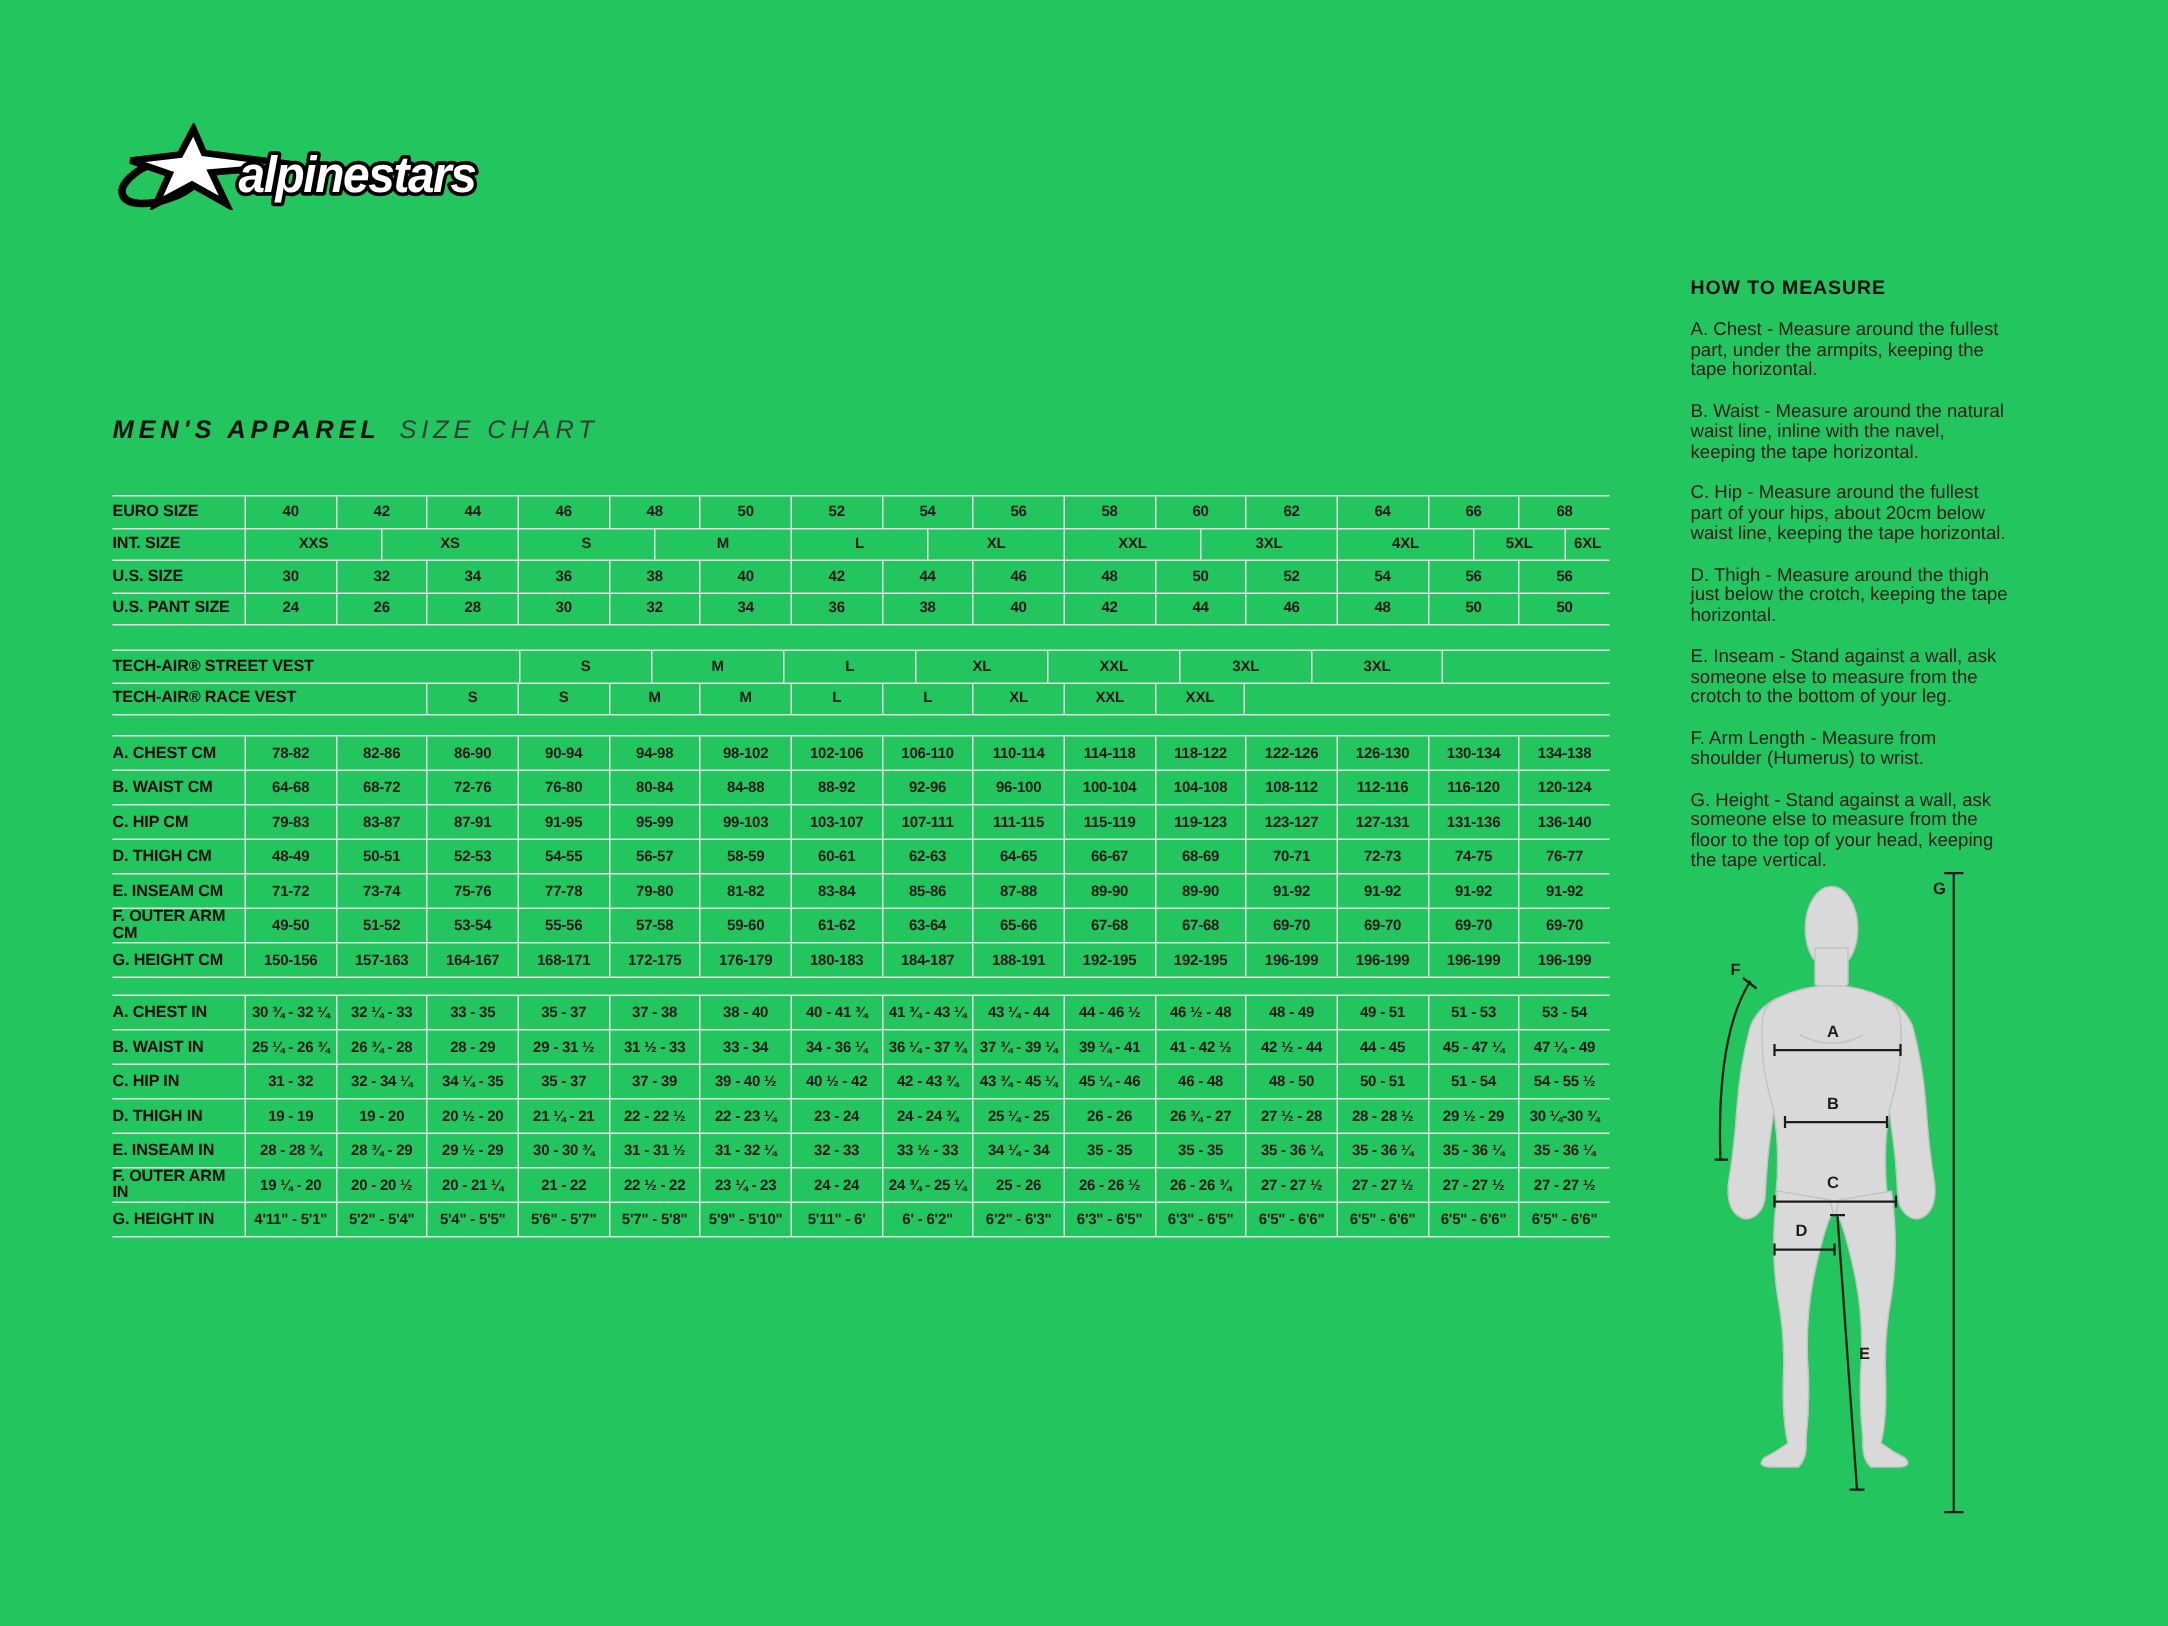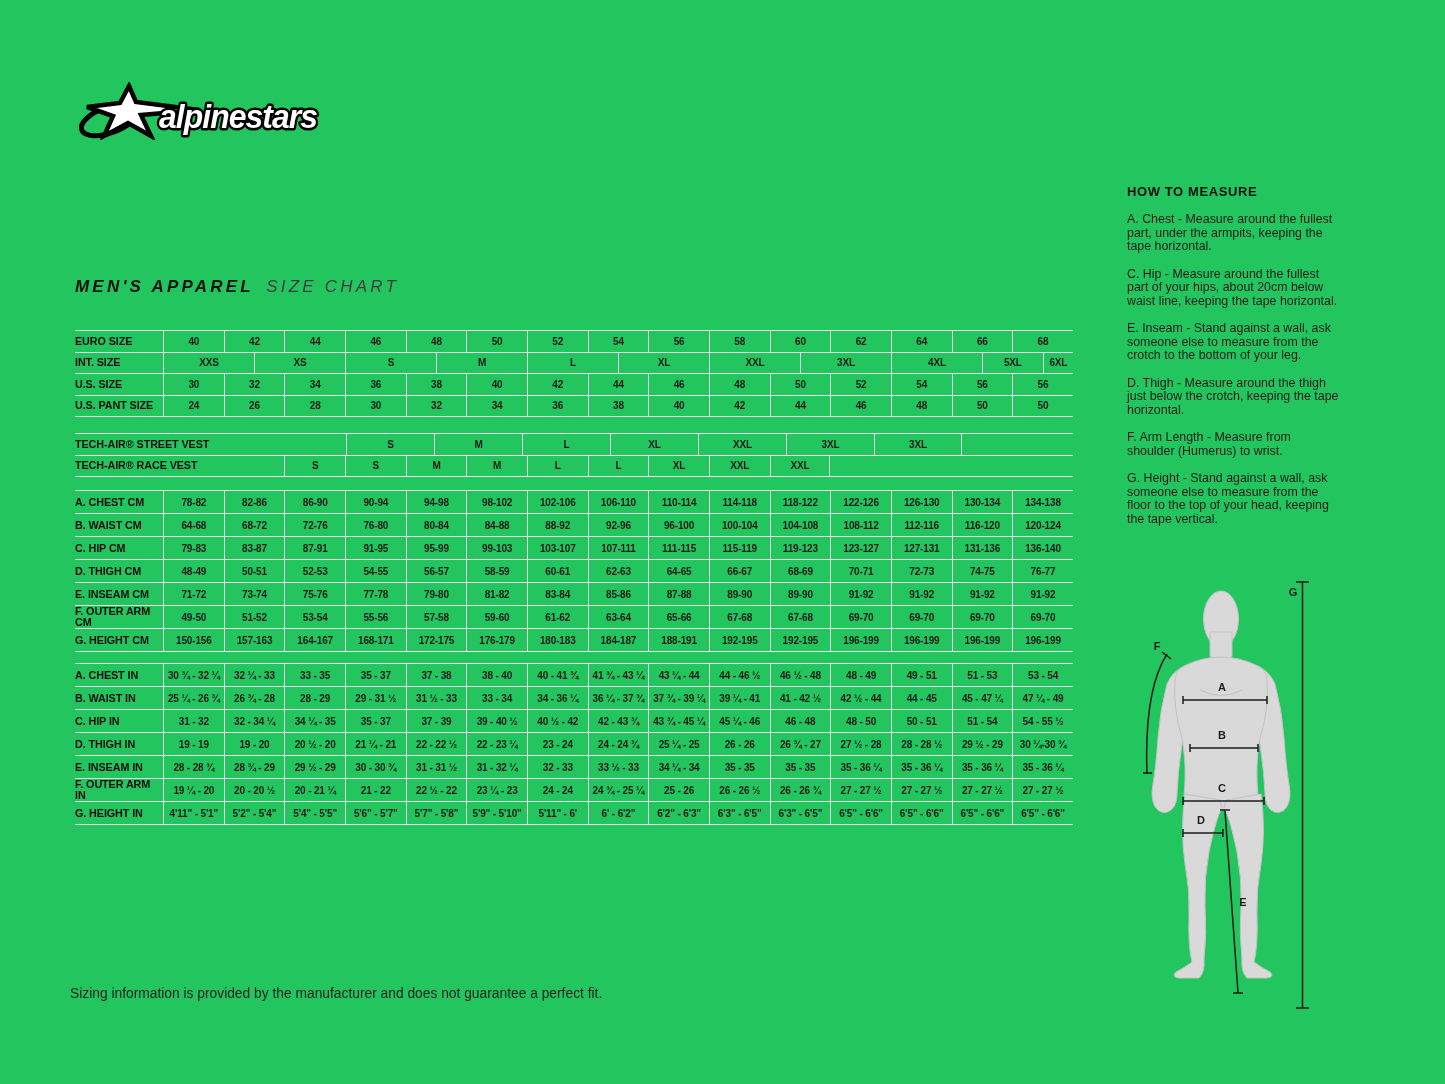--- a/index.html
+++ b/index.html
@@ -401,23 +401,24 @@
           <div class="t-cell bl" style="width: 60.6667px;">6'5" - 6'6"</div>
           <div class="t-cell bl" style="width: 60.6667px;">6'5" - 6'6"</div>
         </div>
       </div>
     </div>
 
   <aside class="measure">
     <h2>HOW TO MEASURE</h2>
     <div id="measure-items">
         <p>A. Chest - Measure around the fullest part, under the armpits, keeping the tape horizontal.</p>
+        <p>B. Waist - Measure around the natural waist line, inline with the navel, keeping the tape horizontal.</p>
         <p>C. Hip - Measure around the fullest part of your hips, about 20cm below waist line, keeping the tape horizontal.</p>
+        <p>D. Thigh - Measure around the thigh just below the crotch, keeping the tape horizontal.</p>
         <p>E. Inseam - Stand against a wall, ask someone else to measure from the crotch to the bottom of your leg.</p>
-        <p>D. Thigh - Measure around the thigh just below the crotch, keeping the tape horizontal.</p>
         <p>F. Arm Length - Measure from shoulder (Humerus) to wrist.</p>
         <p>G. Height - Stand against a wall, ask someone else to measure from the floor to the top of your head, keeping the tape vertical.</p>
       </div>
   </aside>
 
   <svg class="figure" width="315" height="450" viewBox="0 0 315 450">
     <g fill="#d9d9d9" stroke="#c3c3c3" stroke-width="1">
       <ellipse cx="91" cy="49" rx="17.5" ry="28"></ellipse>
       <path d="M 80,62 L 80,86 Q 91,95 102,86 L 102,62 Z"></path>
       <path d="M 54,96 Q 42,102 37,114 Q 30,140 28,168 Q 26,196 23,214 Q 20,230 26,238 Q 33,246 41,240 Q 47,235 47,224 Q 48,202 51,182 Q 54,158 57,138 Q 60,116 56,100 Z"></path>
@@ -441,16 +442,15 @@
       <text x="92" y="169">B</text>
       <text x="92" y="222">C</text>
       <text x="71" y="254">D</text>
       <text x="113" y="336">E</text>
       <text x="27" y="80">F</text>
       <text x="163" y="26">G</text>
     </g>
   </svg>
 
   <div class="footer">
-    <div>Sizing information is provided by the manufacturer and does not guarantee a perfect fit.</div>
   </div>
 
 </div>
 
 </body></html>

